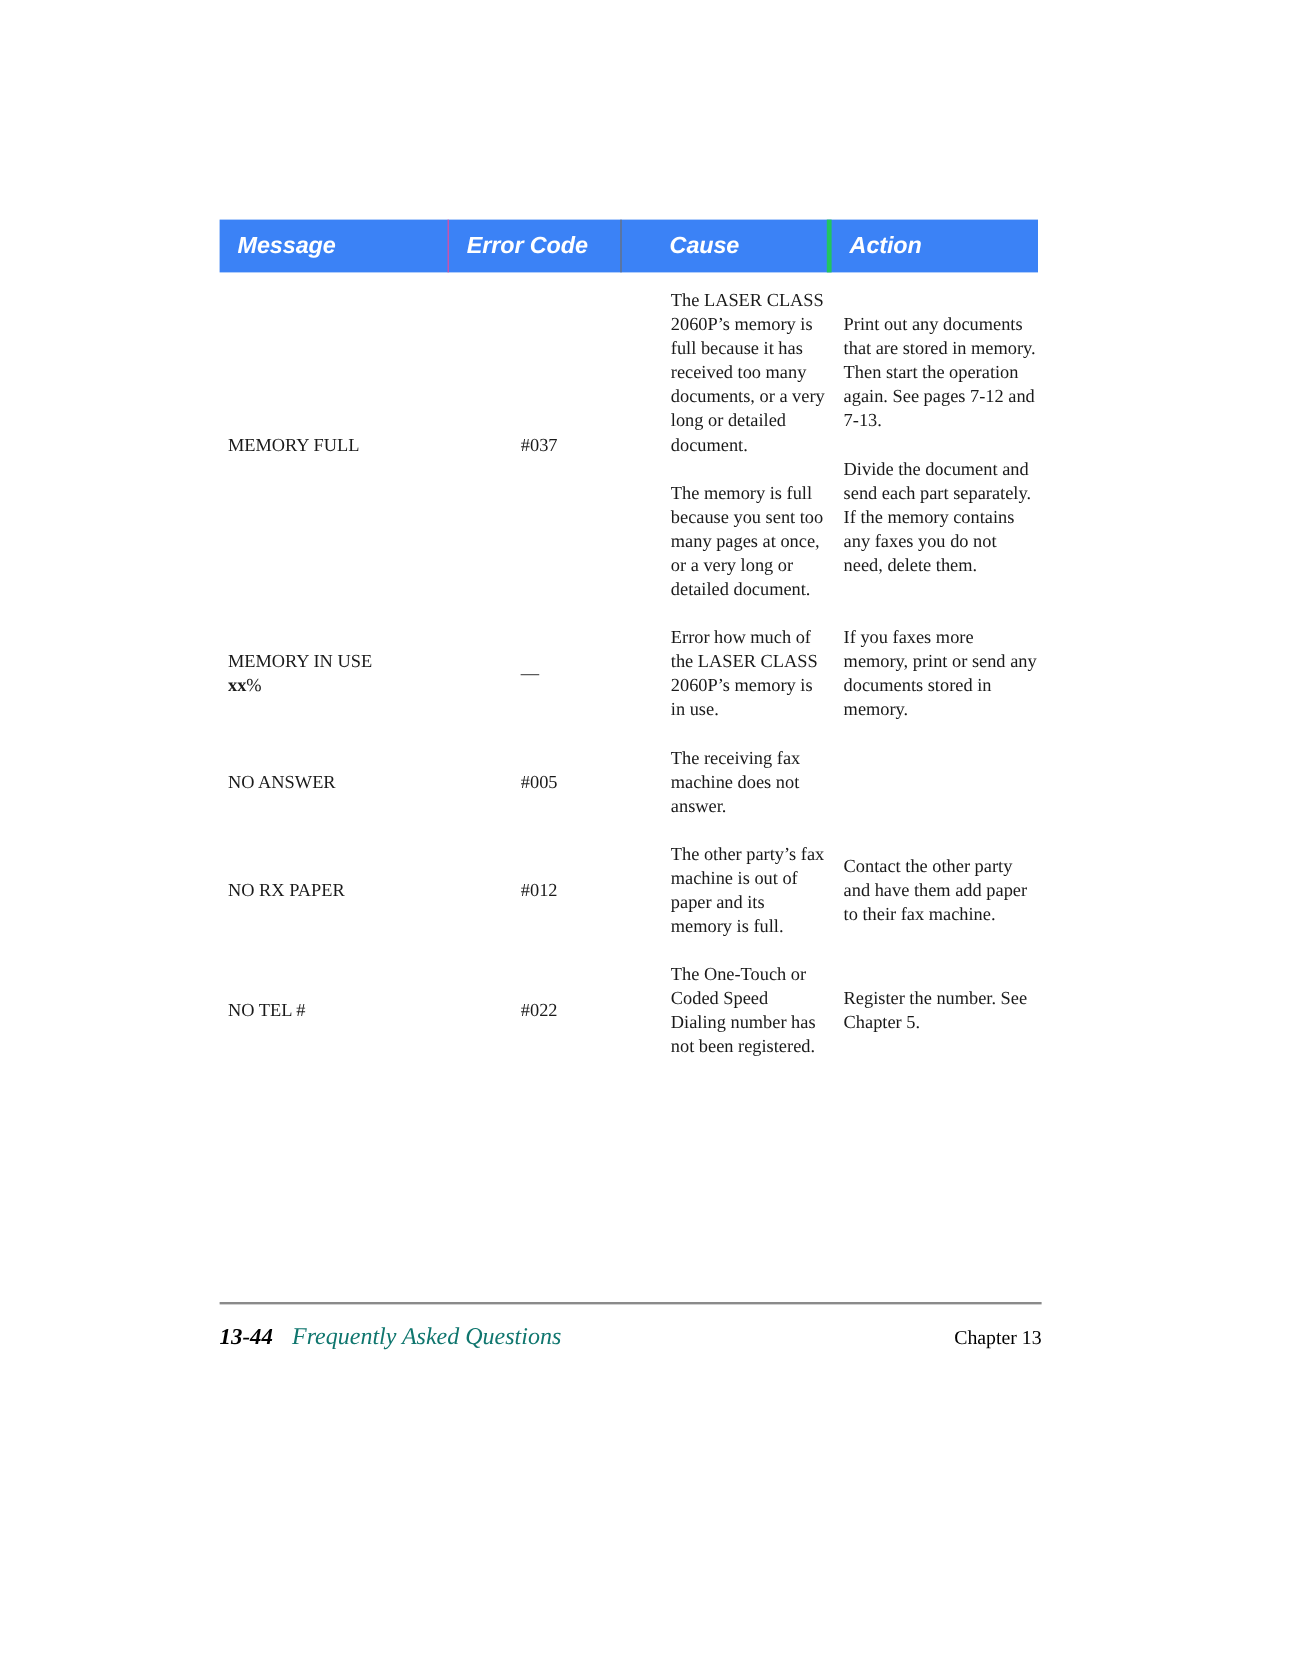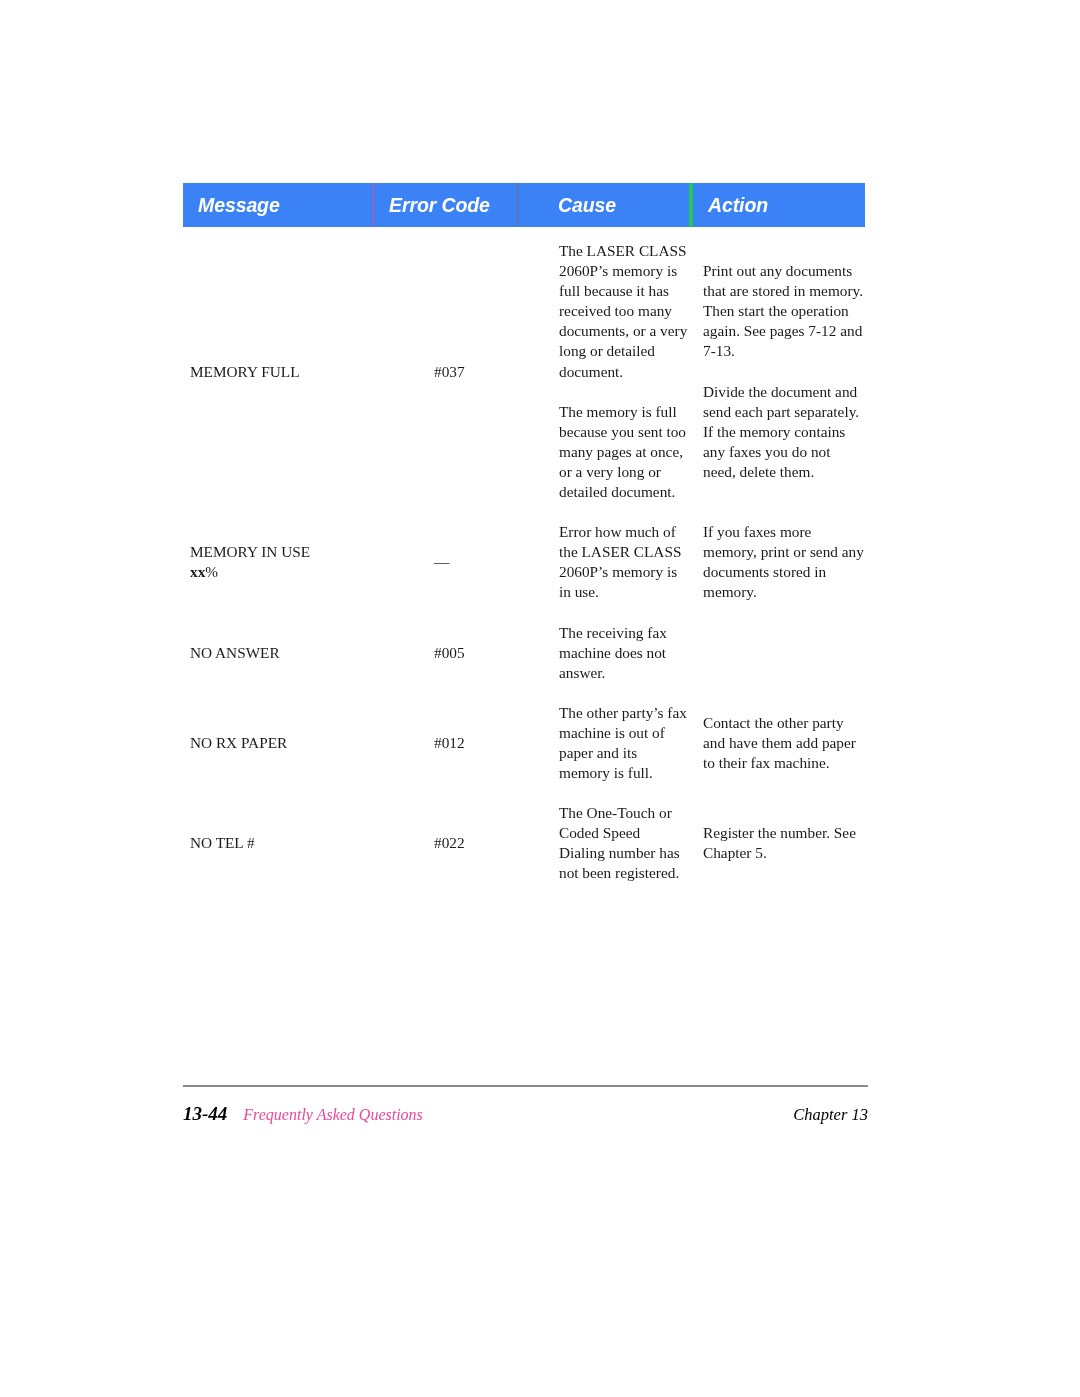--- a/index.html
+++ b/index.html
@@ -94,26 +94,25 @@
   }
   .footer-page {
     font-weight: bold;
     font-style: italic;
     font-size: 19px;
     color: #000;
     margin-right: 16px;
   }
   .footer-title {
     font-style: italic;
-    font-size: 16px;
-    color: #ec4899;
+    font-size: 20px;
+    color: #0f766e;
   }
   .footer-chapter {
     margin-left: auto;
-    font-style: italic;
     font-size: 16.5px;
     color: #000;
   }
 </style>
 </head>
 <body>
 
 <div class="table-wrap">
 
   <div class="table-header">

